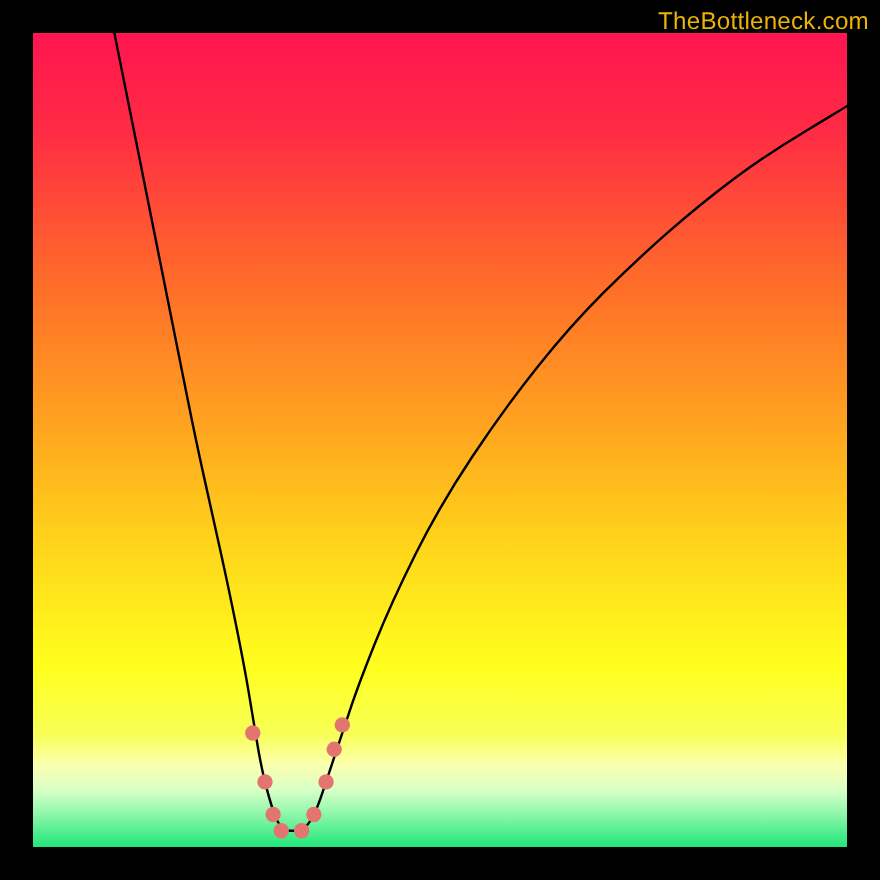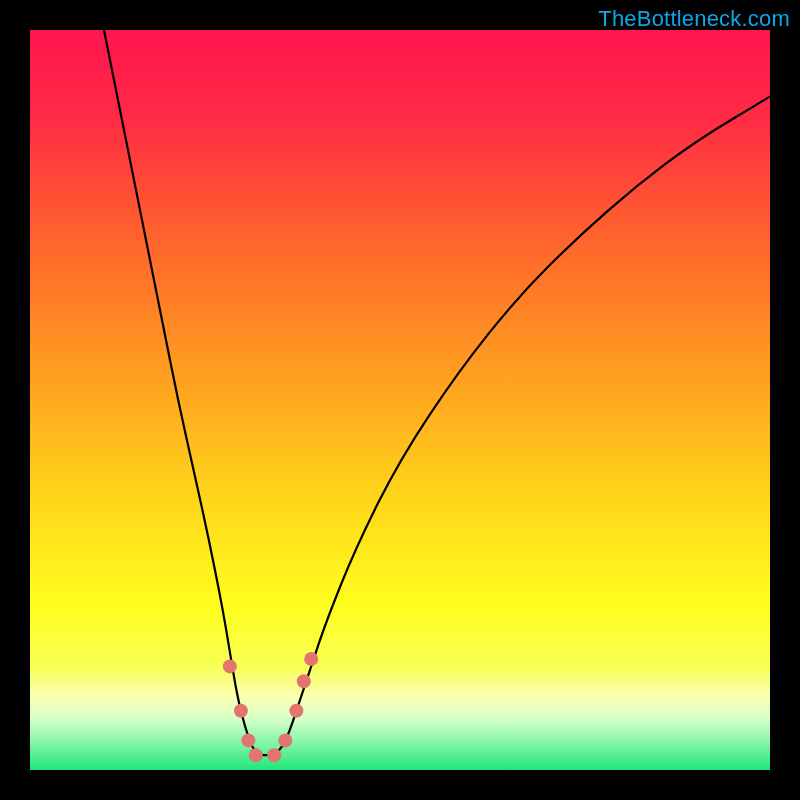--- a/index.html
+++ b/index.html
@@ -31,21 +31,21 @@
     position: absolute;
     left: 0;
     top: 0;
     width: 740px;
     height: 740px;
   }
   .watermark {
     position: absolute;
     top: 6px;
     right: 10px;
-    color: #0ea5e9;
+    color: #eab308;
     font-size: 22px;
     font-weight: 500;
     letter-spacing: 0.2px;
     z-index: 5;
   }
   svg.curve {
     position: absolute;
     left: 0;
     top: 0;
     width: 740px;

